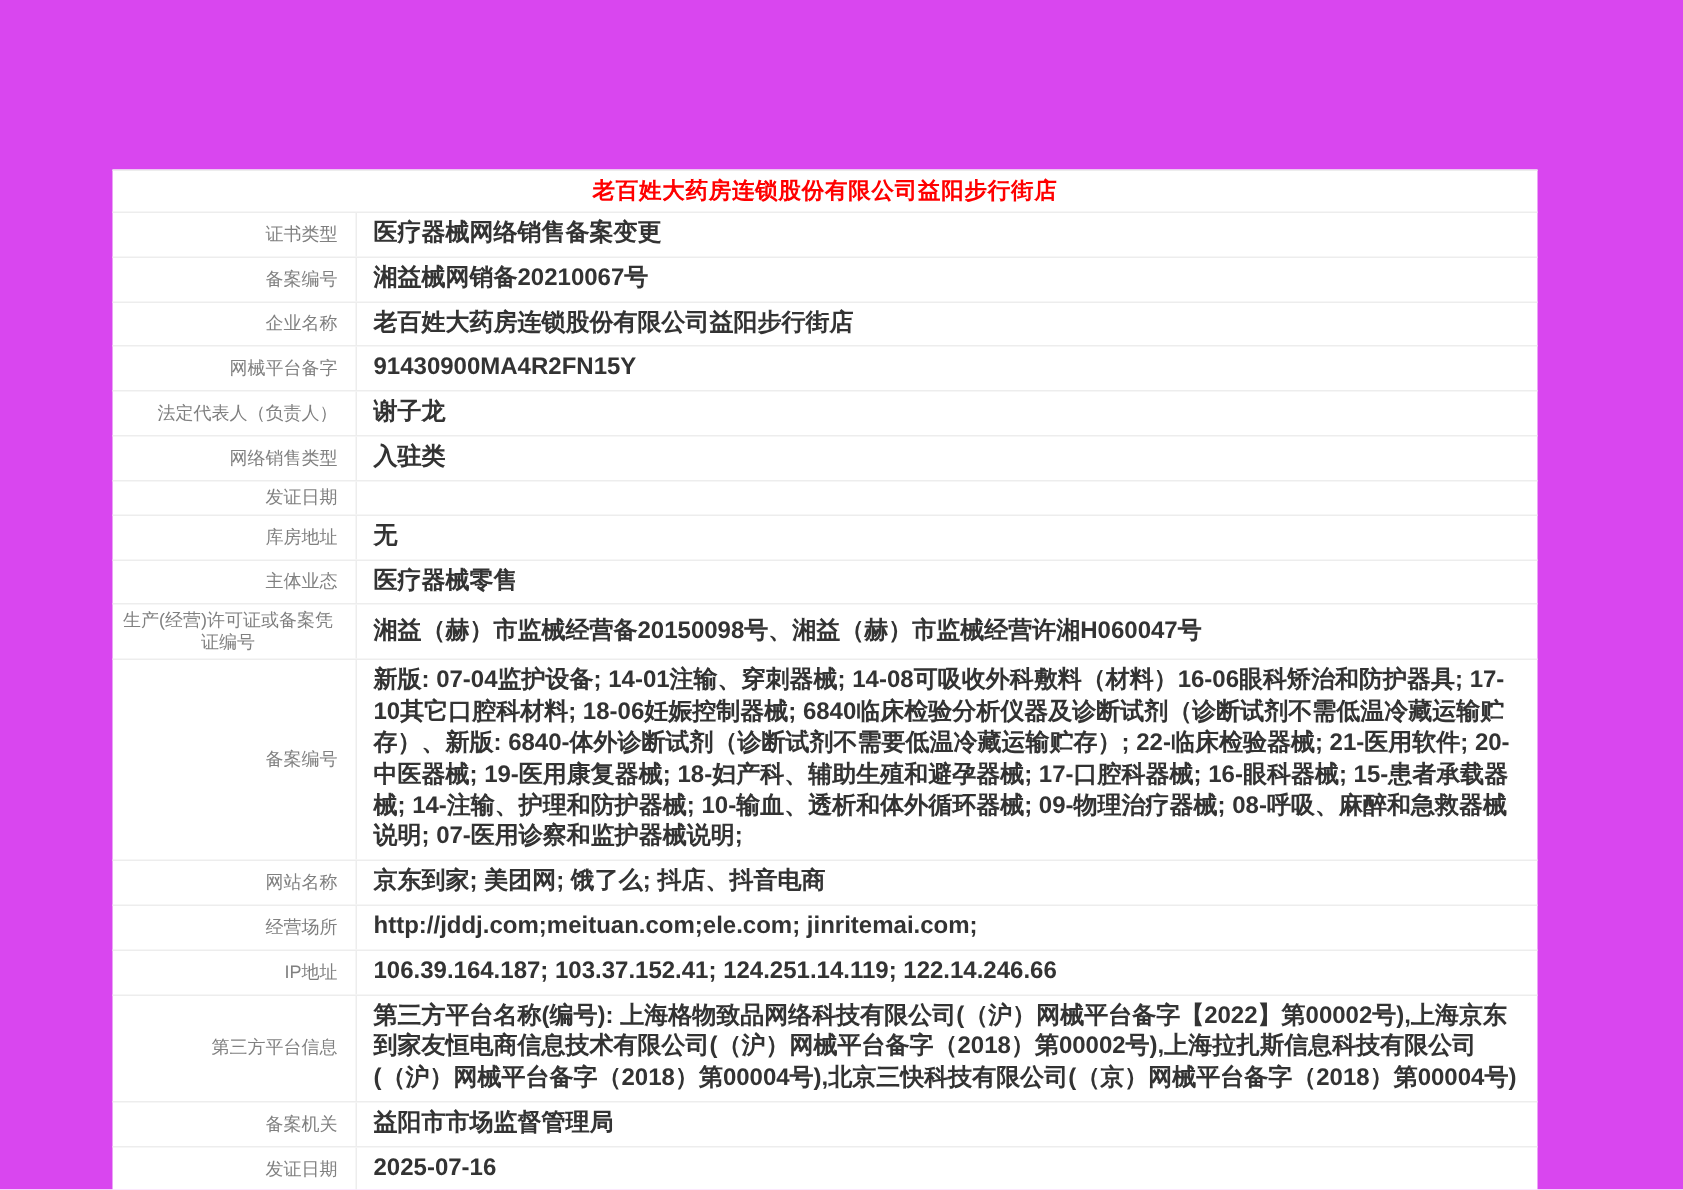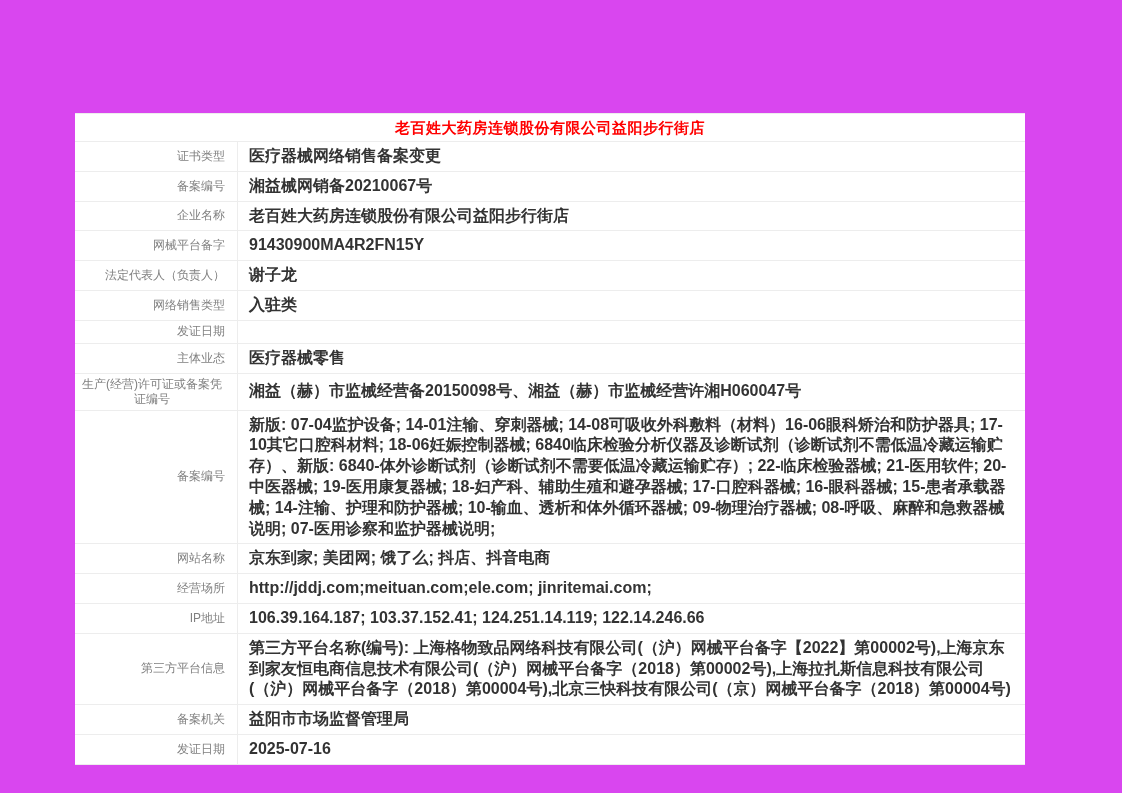--- a/index.html
+++ b/index.html
@@ -100,20 +100,24 @@
     <div class="label-cell">网络销售类型</div>
     <div class="value-cell">入驻类</div>
   </div>
 
   <div class="row">
     <div class="label-cell">发证日期</div>
   </div>
 
 
 
+  <div class="row">
+    <div class="label-cell">库房地址</div>
+    <div class="value-cell">无</div>
+  </div>
 
   <div class="row">
     <div class="label-cell">主体业态</div>
     <div class="value-cell">医疗器械零售</div>
   </div>
 
   <div class="row">
     <div class="label-cell">生产(经营)许可证或备案凭证编号</div>
     <div class="value-cell">湘益（赫）市监械经营备20150098号、湘益（赫）市监械经营许湘H060047号</div>
   </div>

